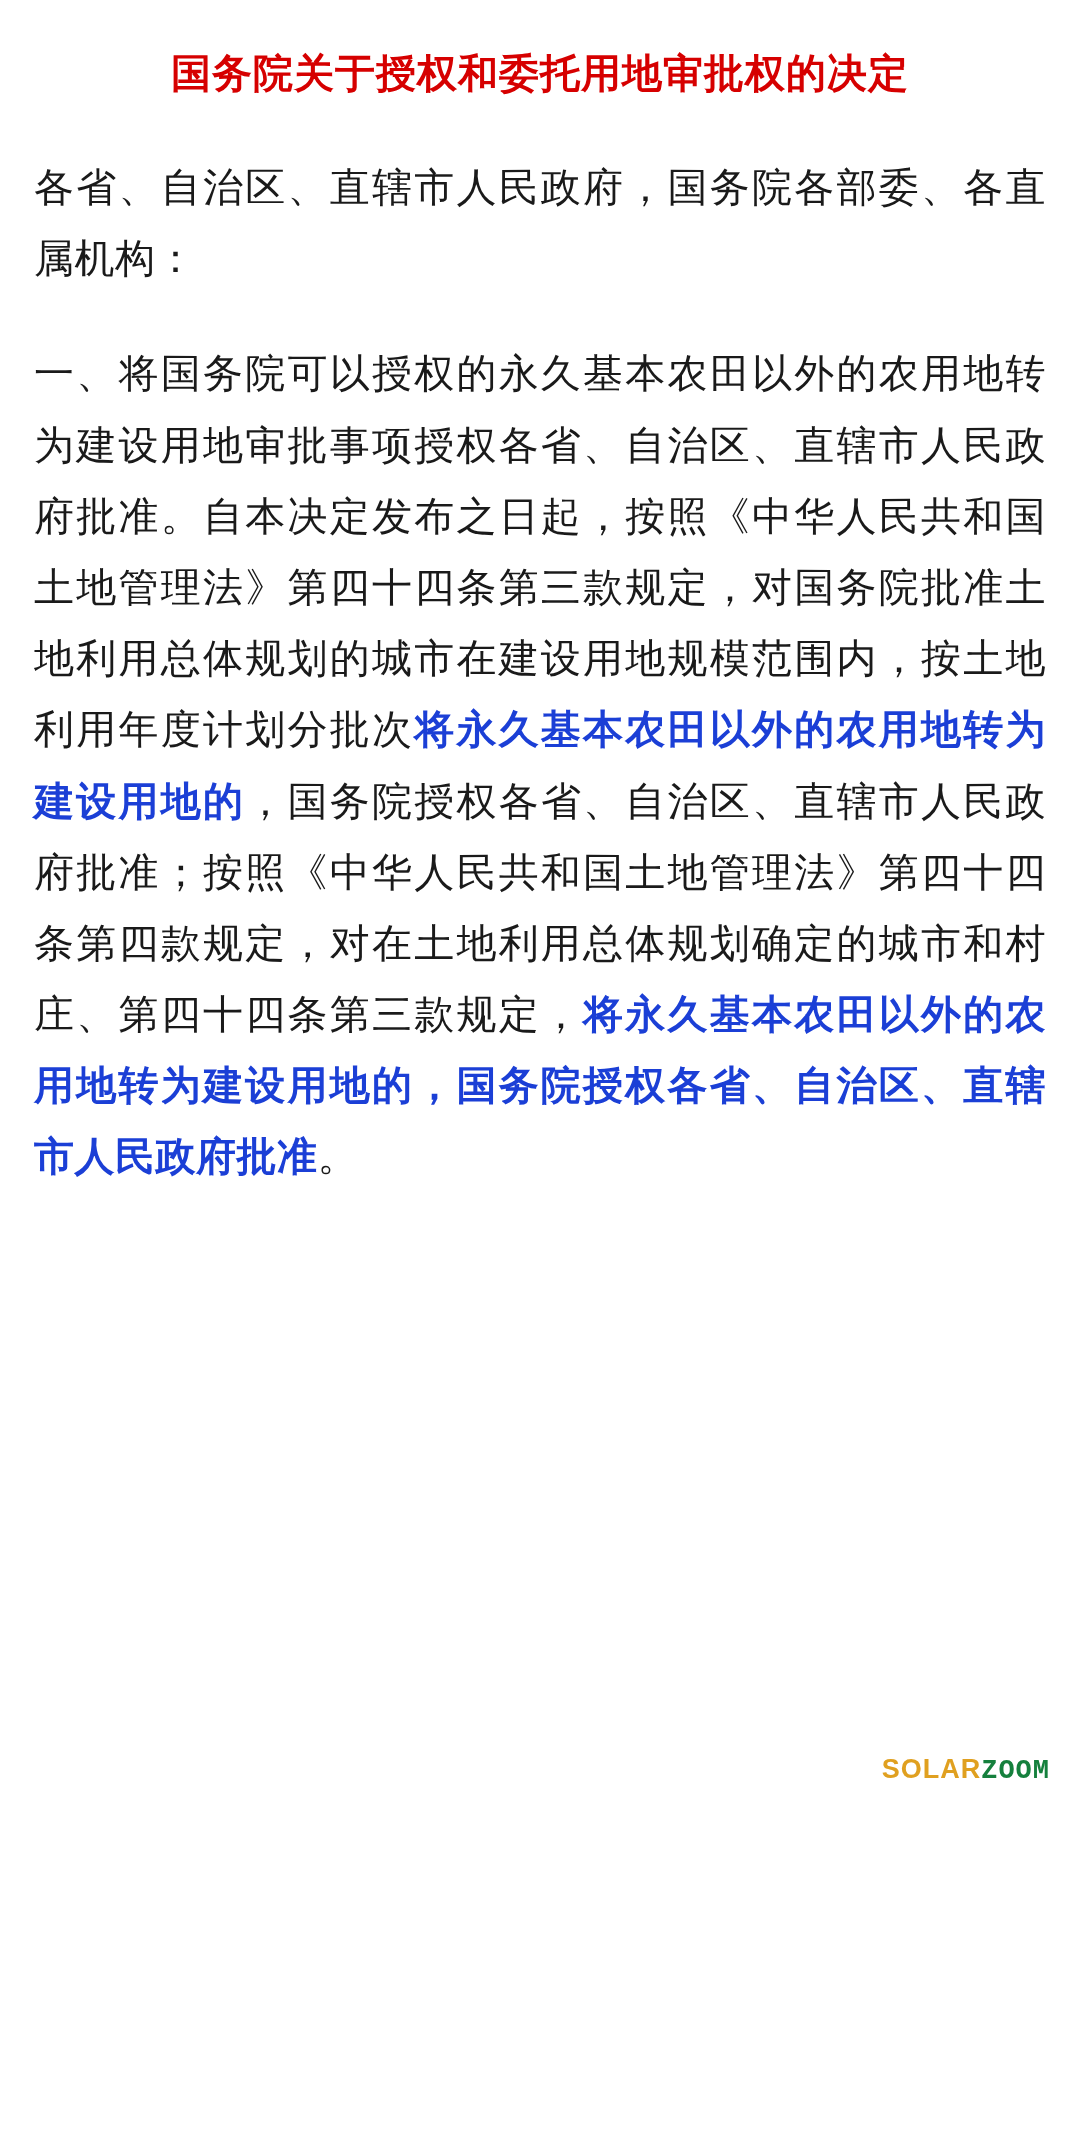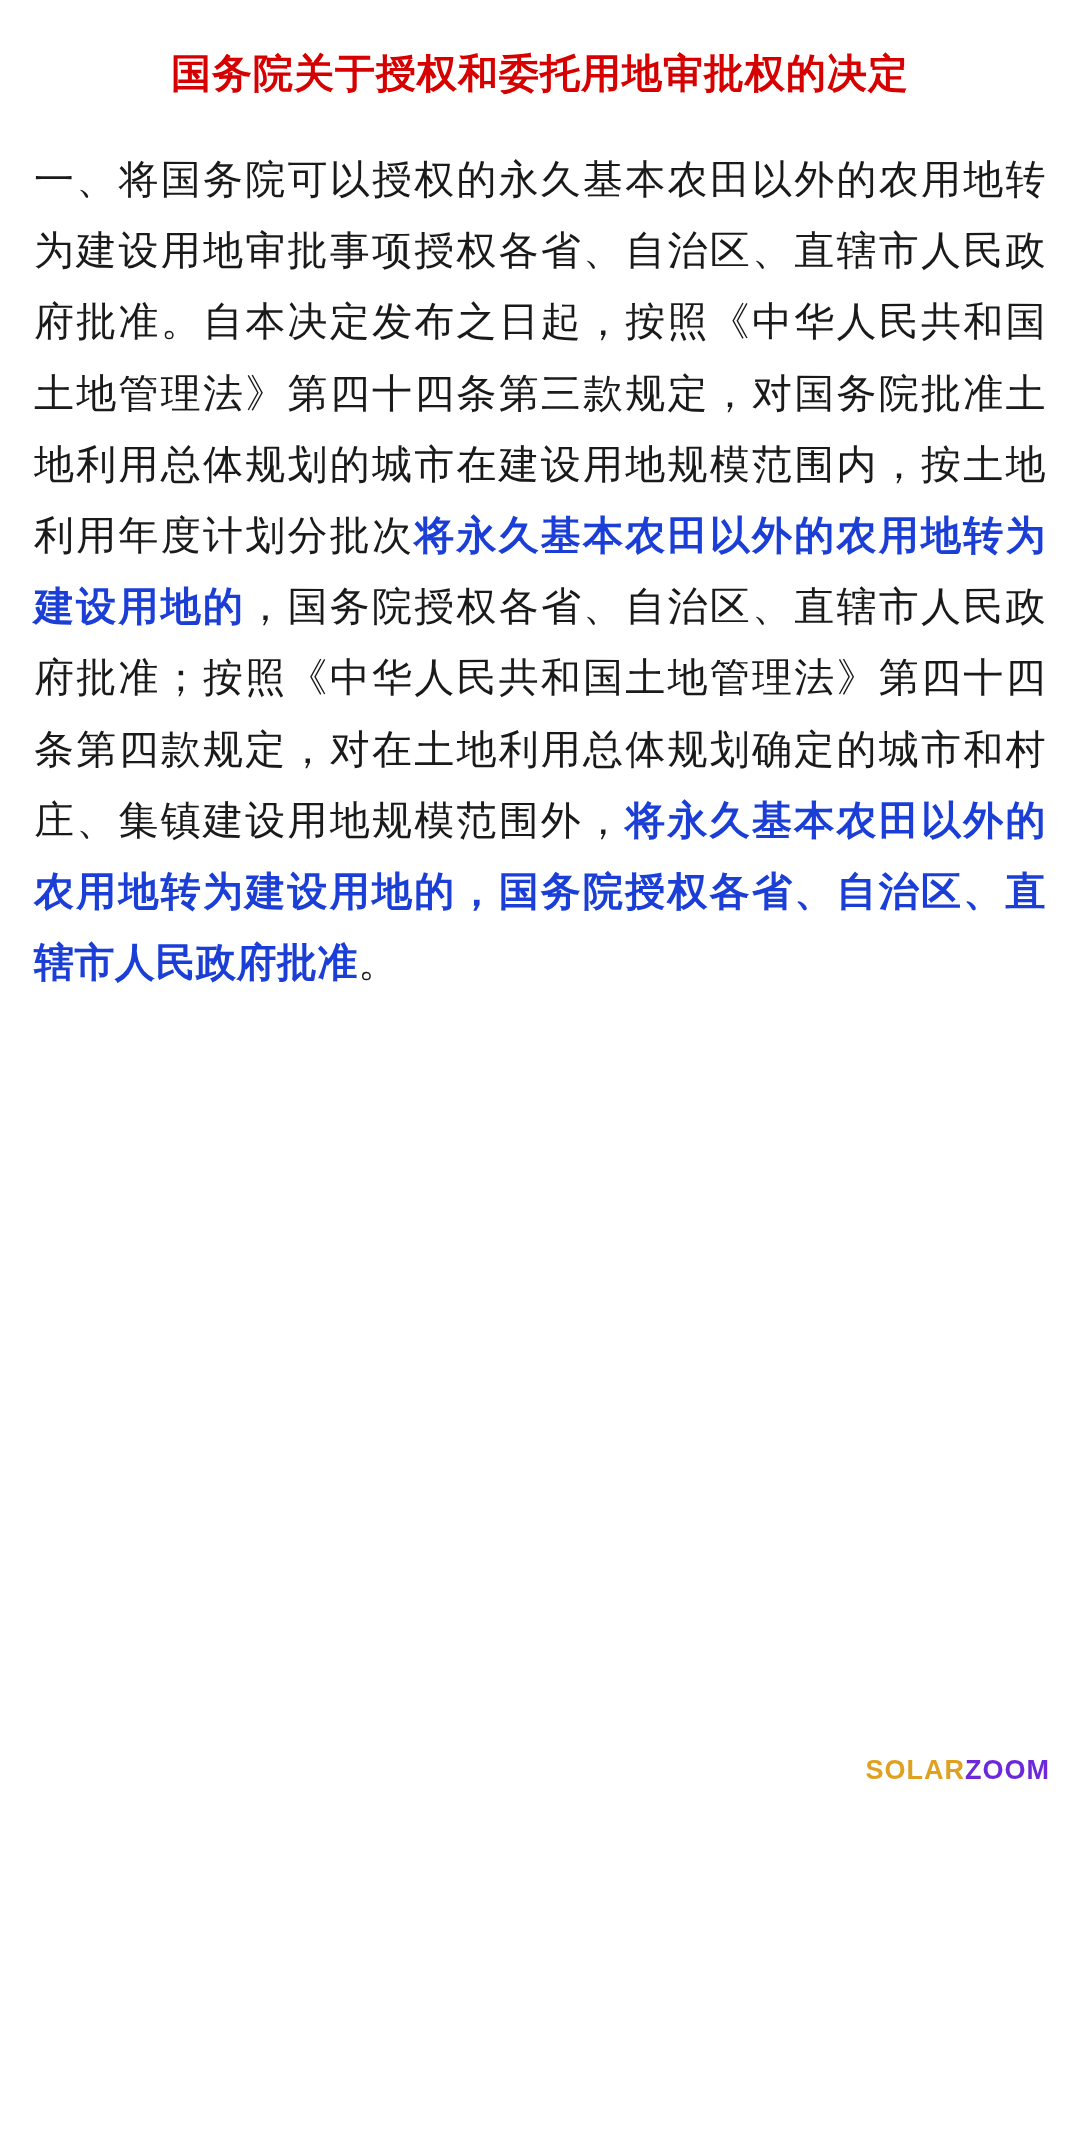--- a/index.html
+++ b/index.html
@@ -59,33 +59,34 @@
     position: absolute;
     right: 30px;
     bottom: 14px;
     font-size: 27px;
     font-weight: bold;
     letter-spacing: 1px;
     font-family: "Liberation Sans", sans-serif;
     color: #e08b1a;
   }
   .watermark .wm-a { color: #e0a020; margin-top: 32px; }
-  .watermark .wm-b { color: #6d28d9; }
+  .watermark .wm-b { color: #15803d; font-family: Liberation Mono, monospace; }
 </style>
 </head>
 <body>
 
 <div class="page">
 
   <div class="doc-title">国务院关于授权和委托用地审批权的决定</div>
 
 
+  <div class="para first">各省、自治区、直辖市人民政府，国务院各部委、各直属机构：</div>
 
 
   <div class="para">
-    <span>一、将国务院可以授权的永久基本农田以外的农用地转为建设用地审批事项授权各省、自治区、直辖市人民政府批准。自本决定发布之日起，按照《中华人民共和国土地管理法》第四十四条第三款规定，对国务院批准土地利用总体规划的城市在建设用地规模范围内，按土地利用年度计划分批次</span><span class="hl">将永久基本农田以外的农用地转为建设用地的</span><span>，国务院授权各省、自治区、直辖市人民政府批准；按照《中华人民共和国土地管理法》第四十四条第四款规定，对在土地利用总体规划确定的城市和村庄、集镇建设用地规模范围外，</span><span class="hl">将永久基本农田以外的农用地转为建设用地的，国务院授权各省、自治区、直辖市人民政府批准</span><span>。</span>
+    <span>一、将国务院可以授权的永久基本农田以外的农用地转为建设用地审批事项授权各省、自治区、直辖市人民政府批准。自本决定发布之日起，按照《中华人民共和国土地管理法》第四十四条第三款规定，对国务院批准土地利用总体规划的城市在建设用地规模范围内，按土地利用年度计划分批次</span><span class="hl">将永久基本农田以外的农用地转为建设用地的</span><span>，国务院授权各省、自治区、直辖市人民政府批准；按照《中华人民共和国土地管理法》第四十四条第四款规定，对在土地利用总体规划确定的城市和村庄、第四十四条第三款规定，</span><span class="hl">将永久基本农田以外的农用地转为建设用地的，国务院授权各省、自治区、直辖市人民政府批准</span><span>。</span>
   </div>
 
   <div class="watermark">
     <span class="wm-a">SOLAR</span><span class="wm-b">ZOOM</span>
   </div>
 
 </div>
 
 </body></html>

